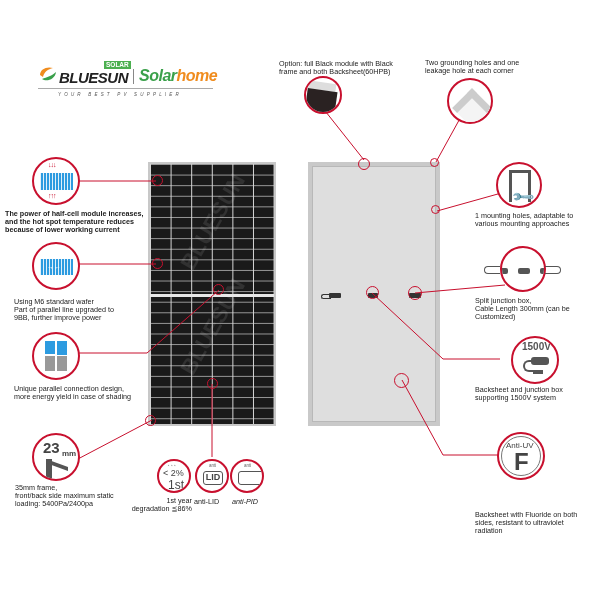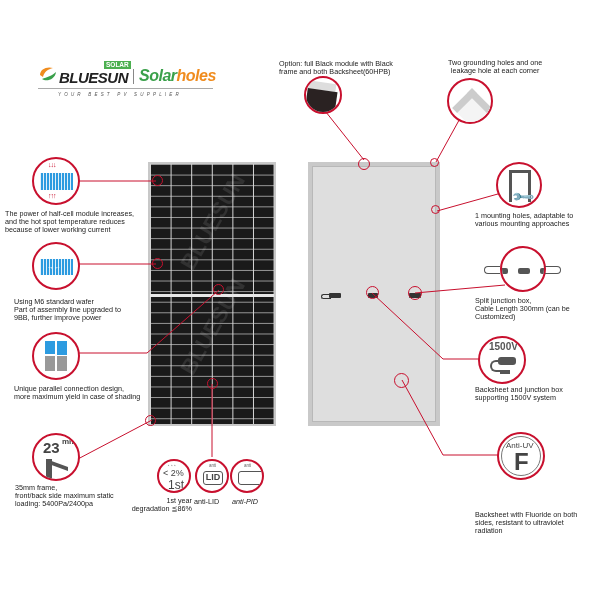--- a/index.html
+++ b/index.html
@@ -49,21 +49,21 @@
 <body>
 
 <div class="logo">
   <svg class="leaf" viewBox="0 0 20 18">
     <path d="M2 10 C2 4 9 1 15 3 C10 4 6 7 5 12 Z" fill="#f08c1e"></path>
     <path d="M4 14 C8 17 17 15 18 7 C14 11 9 12 4 14 Z" fill="#3aa04a"></path>
   </svg>
   <span class="brand">BLUESUN</span>
   <span class="solar-tag">SOLAR</span>
   <span class="sep"></span>
-  <span class="solar"><span class="g">Solar</span><span class="o">holes</span></span>
+  <span class="solar"><span class="g">Solar</span><span class="o">home</span></span>
   <span class="rule"></span>
   <span class="tagline">YOUR BEST PV SUPPLIER</span>
 </div>
 
 <div class="front">
   <div class="cells">
     <div class="midbar"></div>
     <div class="wm" style="left:10px;top:45px;">BLUESUN</div>
     <div class="wm" style="left:10px;top:150px;">BLUESUN</div>
   </div>
@@ -107,44 +107,44 @@
 <div class="dot" style="left:431px;top:205px;width:9px;height:9px;"></div>
 <div class="dot" style="left:366px;top:286px;width:13px;height:13px;"></div>
 <div class="dot" style="left:408px;top:286px;width:14px;height:14px;"></div>
 <div class="dot" style="left:394px;top:373px;width:15px;height:15px;"></div>
 
 <div class="ring" style="left:32px;top:157px;width:48px;height:48px;">
   <div class="arrow" style="left:14px;top:2px;">↓↓↓</div>
   <div class="halfcell-stripes" style="left:6px;top:14px;width:33px;height:17px;"></div>
   <div class="arrow" style="left:14px;top:33px;">↑↑↑</div>
 </div>
-<div class="caption" style="left:5px;top:210px;">The power of half-cell module increases,
+<div class="caption" style="left:5px;top:210px;font-weight:bold;">The power of half-cell module increases,
 and the hot spot temperature reduces
 because of lower working current</div>
 
 <div class="ring" style="left:32px;top:242px;width:48px;height:48px;">
   <div class="halfcell-stripes" style="left:6px;top:15px;width:33px;height:16px;"></div>
   <div class="abs" style="left:13px;top:19px;font-size:7px;color:#fff;font-weight:bold;">→←</div>
 </div>
 <div class="caption" style="left:14px;top:298px;">Using M6 standard wafer
-Part of assembly line upgraded to
+Part of parallel line upgraded to
 9BB, further improve power</div>
 
 <div class="ring" style="left:32px;top:332px;width:48px;height:48px;">
   <div class="abs" style="left:11px;top:7px;width:10px;height:14px;background:#2d9be0;border-bottom:1px solid #fff;"></div>
   <div class="abs" style="left:23px;top:7px;width:10px;height:14px;background:#2d9be0;"></div>
   <div class="abs" style="left:11px;top:22px;width:10px;height:15px;background:#999;"></div>
   <div class="abs" style="left:23px;top:22px;width:10px;height:15px;background:#999;"></div>
 </div>
 <div class="caption" style="left:14px;top:385px;">Unique parallel connection design,
-more maximum yield in case of shading</div>
+more energy yield in case of shading</div>
 
 <div class="ring" style="left:32px;top:433px;width:48px;height:48px;">
   <span class="bigtxt" style="left:9px;top:4px;font-size:15px;">23</span>
-    <span class="bigtxt" style="left:28px;top:2px;font-size:8px;">mm</span>
+    <span class="bigtxt" style="left:28px;top:14px;font-size:8px;">mm</span>
   <div class="abs" style="left:12px;top:24px;width:6px;height:22px;background:#555;"></div>
   <div class="abs" style="left:12px;top:24px;width:22px;height:4px;background:#555;transform:skewY(20deg);transform-origin:left;"></div>
 </div>
 <div class="caption" style="left:15px;top:484px;">35mm frame,
 front/back side maximum static
 loading: 5400Pa/2400pa</div>
 
 <div class="ring" style="left:157px;top:459px;width:34px;height:34px;">
   <div class="abs" style="left:8px;top:1px;font-size:5px;color:#888;">⋆⋆⋆</div>
   <div class="abs" style="left:4px;top:7px;font-size:9px;color:#444;">&lt; 2%</div>
@@ -165,21 +165,21 @@
 </div>
 <div class="caption" style="left:232px;top:498px;font-style:italic;">anti-PID</div>
 
 <div class="caption" style="left:279px;top:60px;">Option: full Black module with Black
 frame and both Backsheet(60HPB)</div>
 <div class="ring" style="left:304px;top:76px;width:38px;height:38px;">
   <div class="abs" style="left:0;top:4px;width:30px;height:8px;background:#ddd;transform:rotate(8deg);"></div>
   <div class="abs" style="left:0;top:12px;width:30px;height:24px;background:#2a2222;transform:rotate(8deg);"></div>
 </div>
 
-<div class="caption" style="left:448px;top:59px;text-align:center;">Two grounding holes and one
+<div class="caption" style="left:425px;top:59px;">Two grounding holes and one
 leakage hole at each corner</div>
 <div class="ring" style="left:447px;top:78px;width:46px;height:46px;">
   <div class="abs" style="left:9px;top:14px;width:28px;height:28px;border-left:7px solid #ccc;border-top:7px solid #ccc;transform:rotate(45deg);background:#f4f4f4;"></div>
 </div>
 
 <div class="ring" style="left:496px;top:162px;width:46px;height:46px;">
   <div class="abs" style="left:11px;top:6px;width:22px;height:32px;border:3px solid #555;border-bottom:none;"></div>
   <div class="abs" style="left:16px;top:24px;font-size:15px;color:#555;transform:rotate(-45deg);">🔧</div>
 </div>
 <div class="caption" style="left:475px;top:212px;">1 mounting holes, adaptable to
@@ -189,21 +189,21 @@
   <div class="abs" style="left:-8px;top:20px;width:14px;height:6px;background:#555;border-radius:2px;"></div>
   <div class="abs" style="left:16px;top:20px;width:12px;height:6px;background:#555;border-radius:2px;"></div>
   <div class="abs" style="left:38px;top:20px;width:14px;height:6px;background:#555;border-radius:2px;"></div>
 </div>
 <div class="abs" style="left:484px;top:266px;width:16px;height:8px;border:1.5px solid #555;border-right:none;border-radius:4px 0 0 4px;"></div>
 <div class="abs" style="left:545px;top:266px;width:16px;height:8px;border:1.5px solid #555;border-left:none;border-radius:0 4px 4px 0;"></div>
 <div class="caption" style="left:475px;top:297px;">Split junction box,
 Cable Length 300mm (can be
 Customized)</div>
 
-<div class="ring" style="left:478px;top:336px;width:48px;height:48px;">
+<div class="ring" style="left:511px;top:336px;width:48px;height:48px;">
   <div class="abs" style="left:9px;top:3px;font-size:10px;font-weight:bold;color:#555;">1500V</div>
   <div class="abs" style="left:18px;top:19px;width:18px;height:8px;background:#555;border-radius:3px;"></div>
   <div class="abs" style="left:10px;top:22px;width:10px;height:12px;border:2px solid #555;border-right:none;border-radius:6px 0 0 6px;"></div>
   <div class="abs" style="left:20px;top:32px;width:10px;height:4px;background:#555;"></div>
 </div>
 
 <div class="caption" style="left:475px;top:386px;">Backsheet and junction box
 supporting 1500V system</div>
 
 <div class="ring" style="left:497px;top:432px;width:48px;height:48px;">

